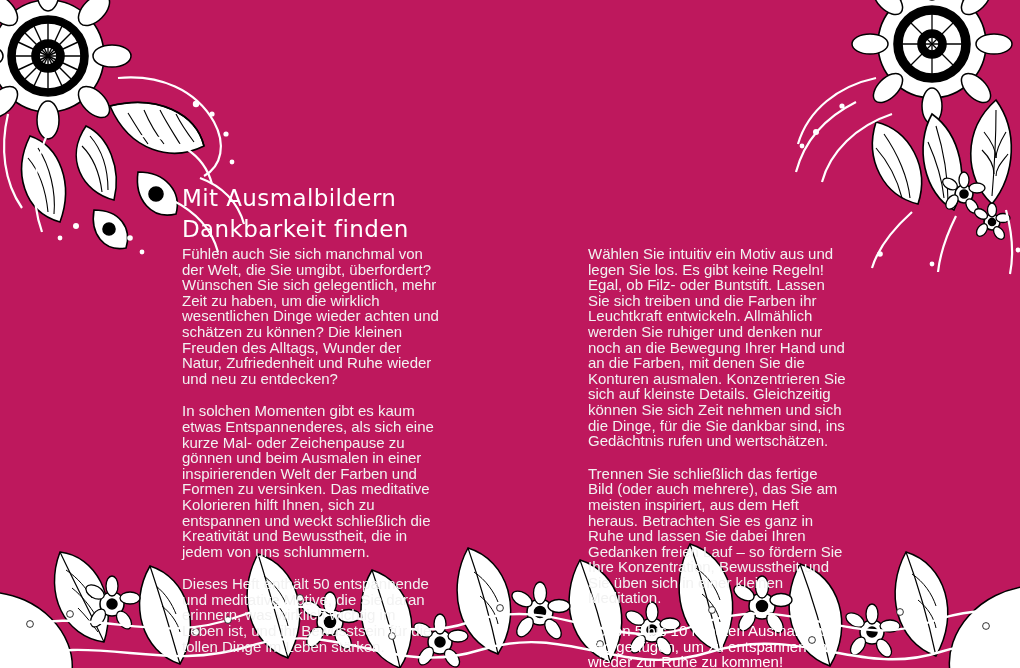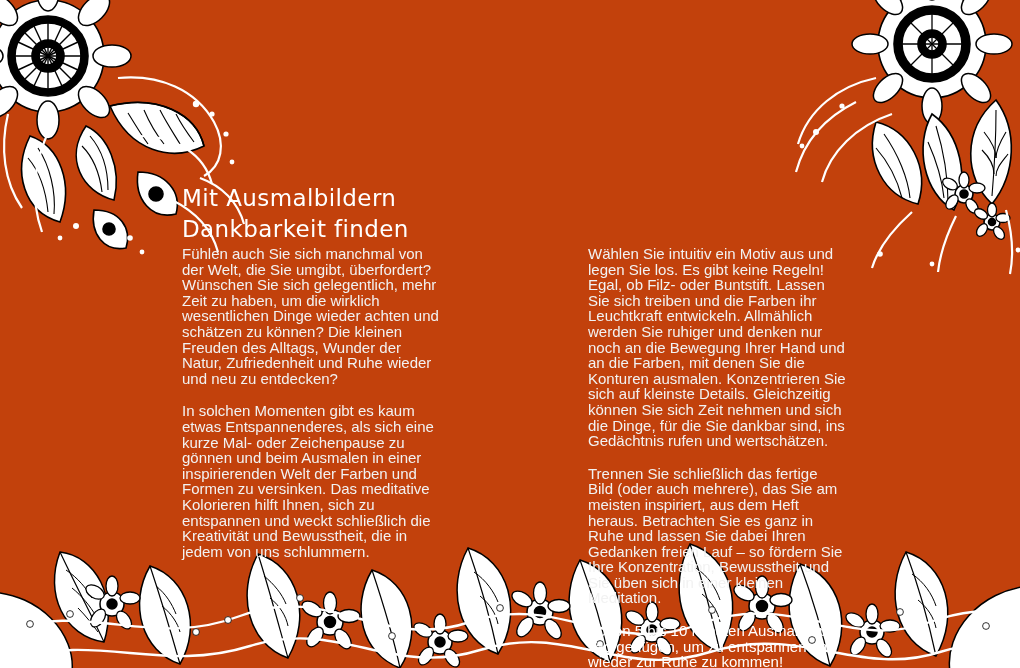--- a/index.html
+++ b/index.html
@@ -11,21 +11,21 @@
     width: 1020px;
     height: 668px;
     overflow: hidden;
     font-family: "Liberation Sans", sans-serif;
     color: #ffffff;
   }
   .page {
     position: relative;
     width: 1020px;
     height: 668px;
-    background: #c2410c;
+    background: #be185d;
     overflow: hidden;
   }
 
   
   .ornament {
     position: absolute;
     pointer-events: none;
   }
   #ornament-top-left  { left: -10px;  top: -14px; width: 300px; height: 290px; }
   #ornament-top-right { right: -6px;  top: -18px; width: 330px; height: 300px; }
@@ -402,20 +402,21 @@
       </g>
     </g>
   </svg>
 
   <h1 class="title">Mit Ausmalbildern
 Dankbarkeit finden</h1>
 
   <div class="col" id="col-left">
     <p>Fühlen auch Sie sich manchmal von der Welt, die Sie umgibt, überfordert? Wünschen Sie sich gelegentlich, mehr Zeit zu haben, um die wirklich wesentlichen Dinge wieder achten und schätzen zu können? Die kleinen Freuden des Alltags, Wunder der Natur, Zufriedenheit und Ruhe wieder und neu zu entdecken?</p>
     <p>In solchen Momenten gibt es kaum etwas Entspannenderes, als sich eine kurze Mal- oder Zeichenpause zu gönnen und beim Ausmalen in einer inspirierenden Welt der Farben und Formen zu versinken. Das meditative Kolorieren hilft Ihnen, sich zu entspannen und weckt schließlich die Kreativität und Bewusstheit, die in jedem von uns schlummern.</p>
+    <p>Dieses Heft enthält 50 entspannende und meditative Motive, die Sie daran erinnern, was wirklich wichtig im Leben ist, und ihr Bewusstsein für die tollen Dinge im Leben stärken.</p>
   </div>
 
   <div class="col" id="col-right">
     <p>Wählen Sie intuitiv ein Motiv aus und legen Sie los. Es gibt keine Regeln! Egal, ob Filz- oder Buntstift. Lassen Sie sich treiben und die Farben ihr Leuchtkraft entwickeln. Allmählich werden Sie ruhiger und denken nur noch an die Bewegung Ihrer Hand und an die Farben, mit denen Sie die Konturen ausmalen. Konzentrieren Sie sich auf kleinste Details. Gleichzeitig können Sie sich Zeit nehmen und sich die Dinge, für die Sie dankbar sind, ins Gedächtnis rufen und wertschätzen.</p>
     <p>Trennen Sie schließlich das fertige Bild (oder auch mehrere), das Sie am meisten inspiriert, aus dem Heft heraus. Betrachten Sie es ganz in Ruhe und lassen Sie dabei Ihren Gedanken freien Lauf – so fördern Sie Ihre Konzentration, Bewusstheit und Sie üben sich in einer kleinen Meditation.</p>
     <p class="emphasis">Schon 5 bis 10 Minuten Ausmalen pro Tag genügen, um zu entspannen und wieder zur Ruhe zu kommen!</p>
   </div>
 
 </div>
 

